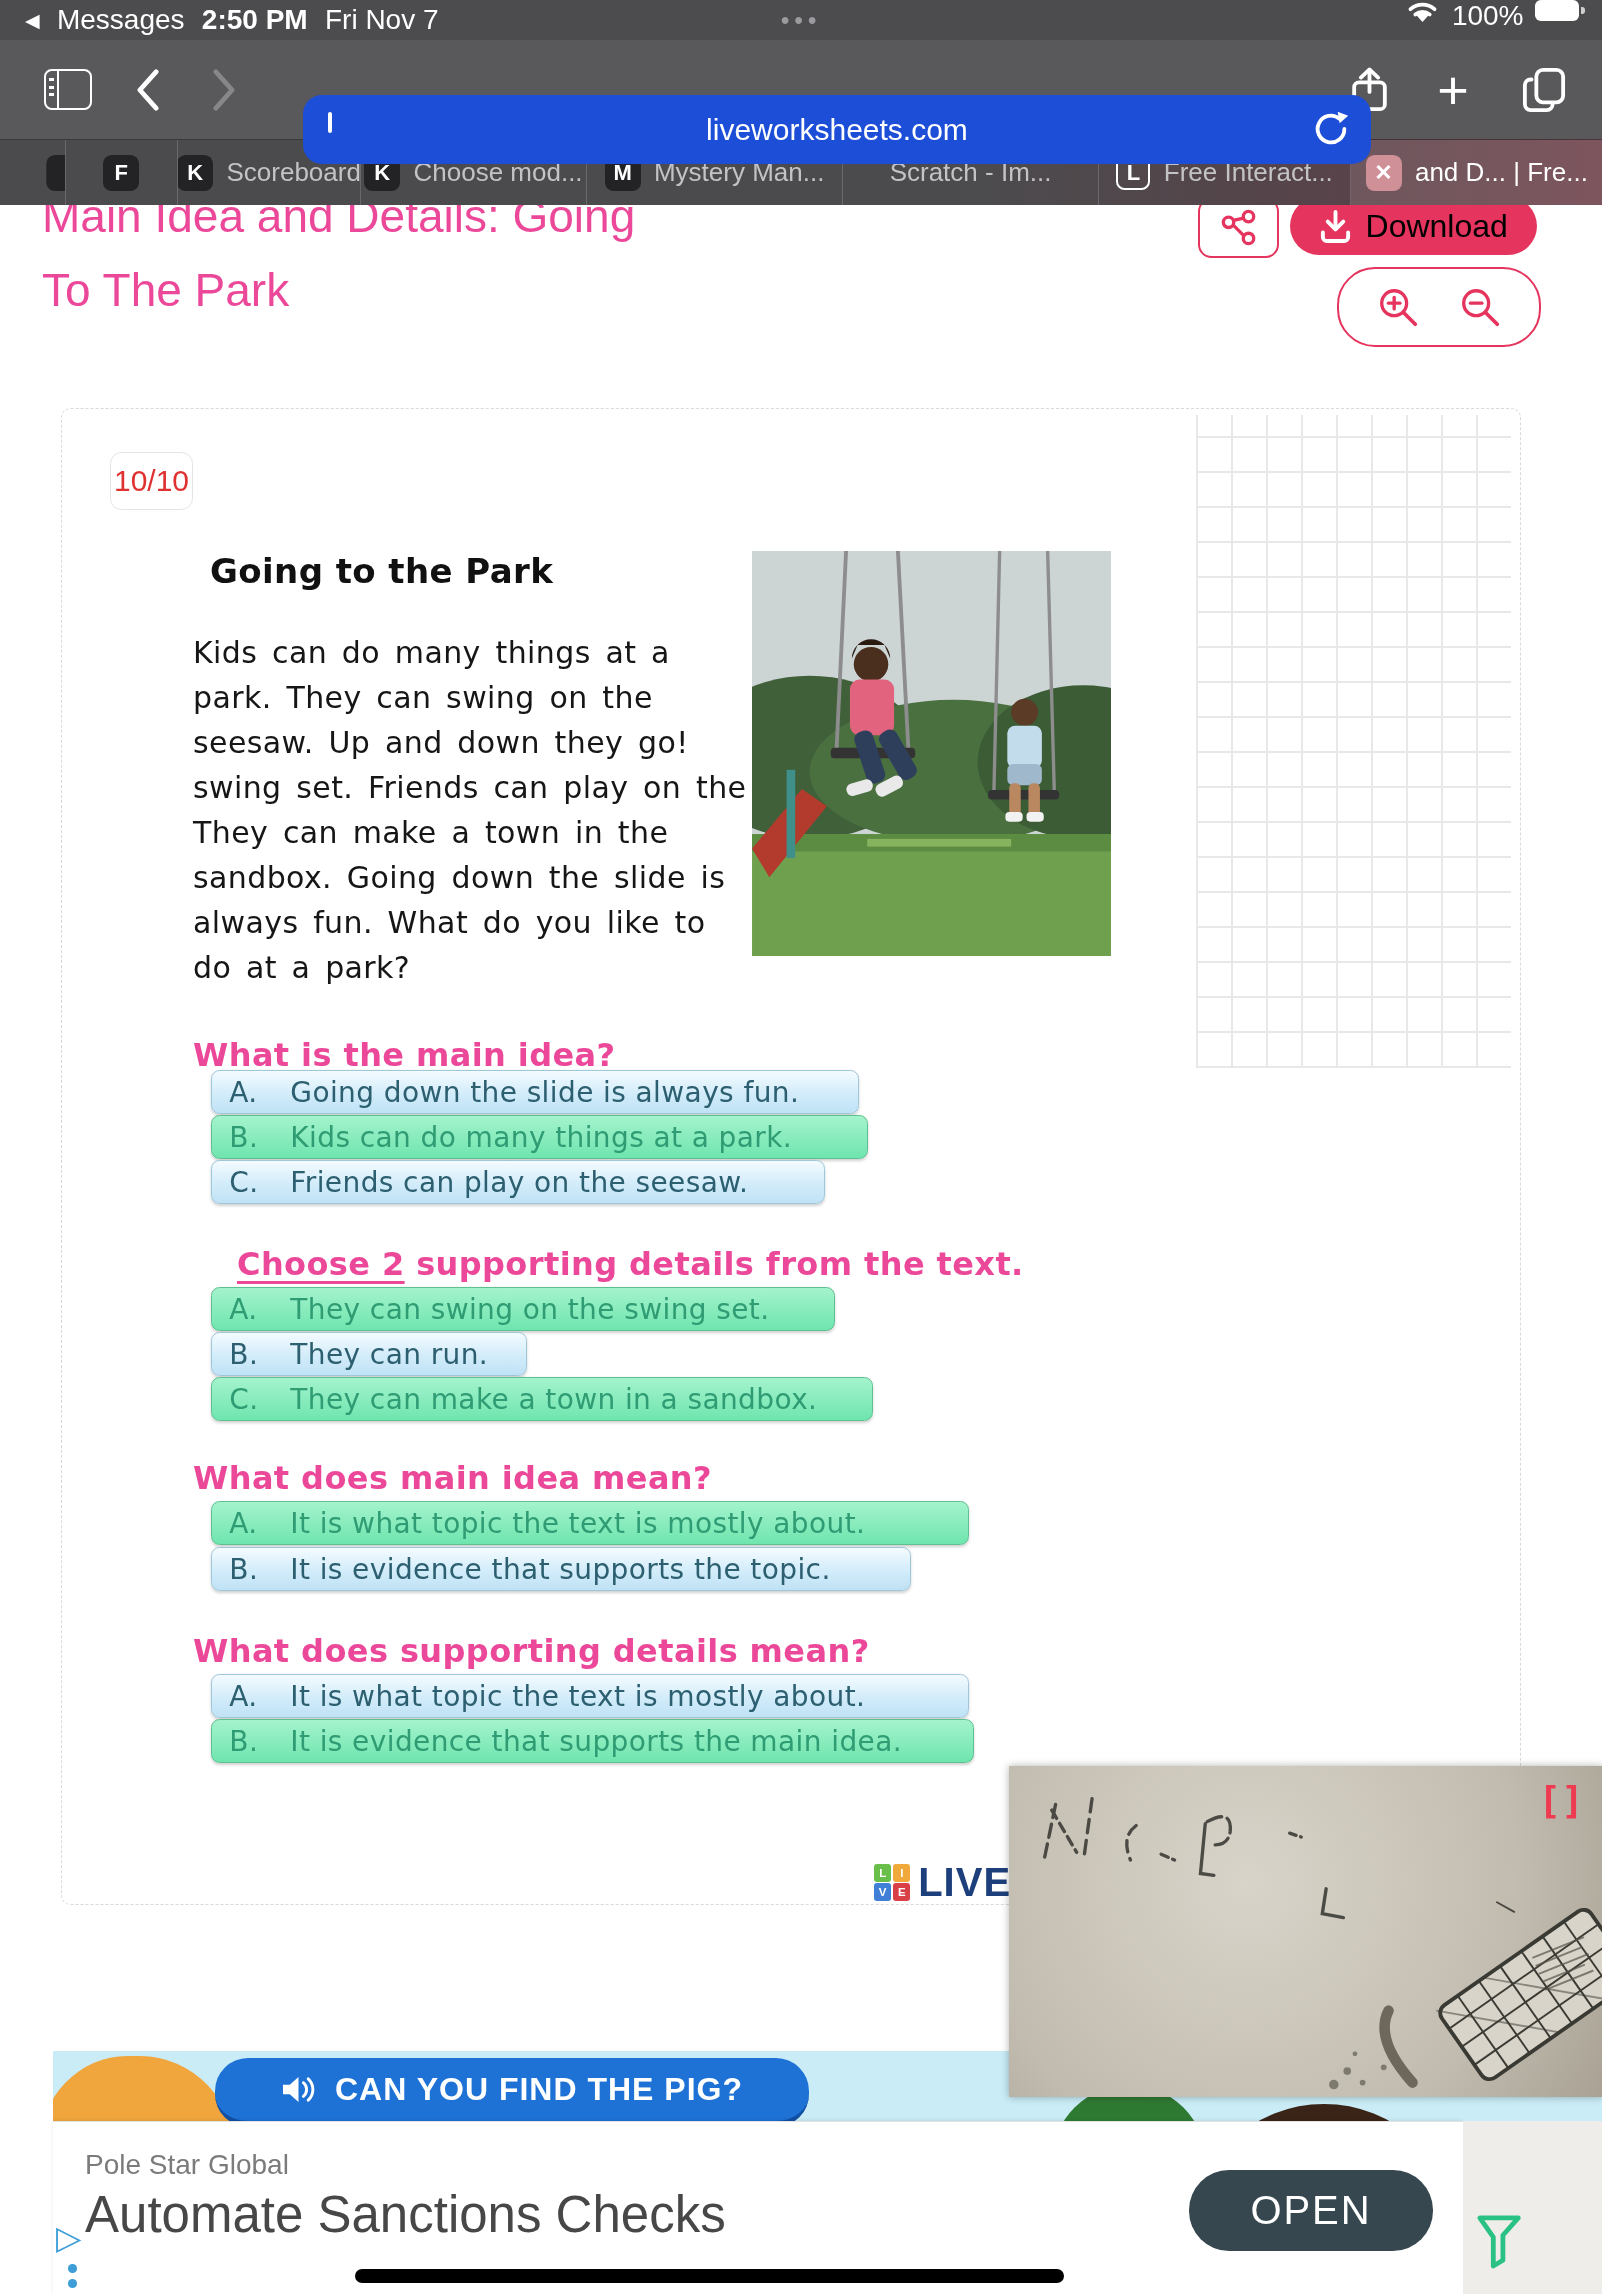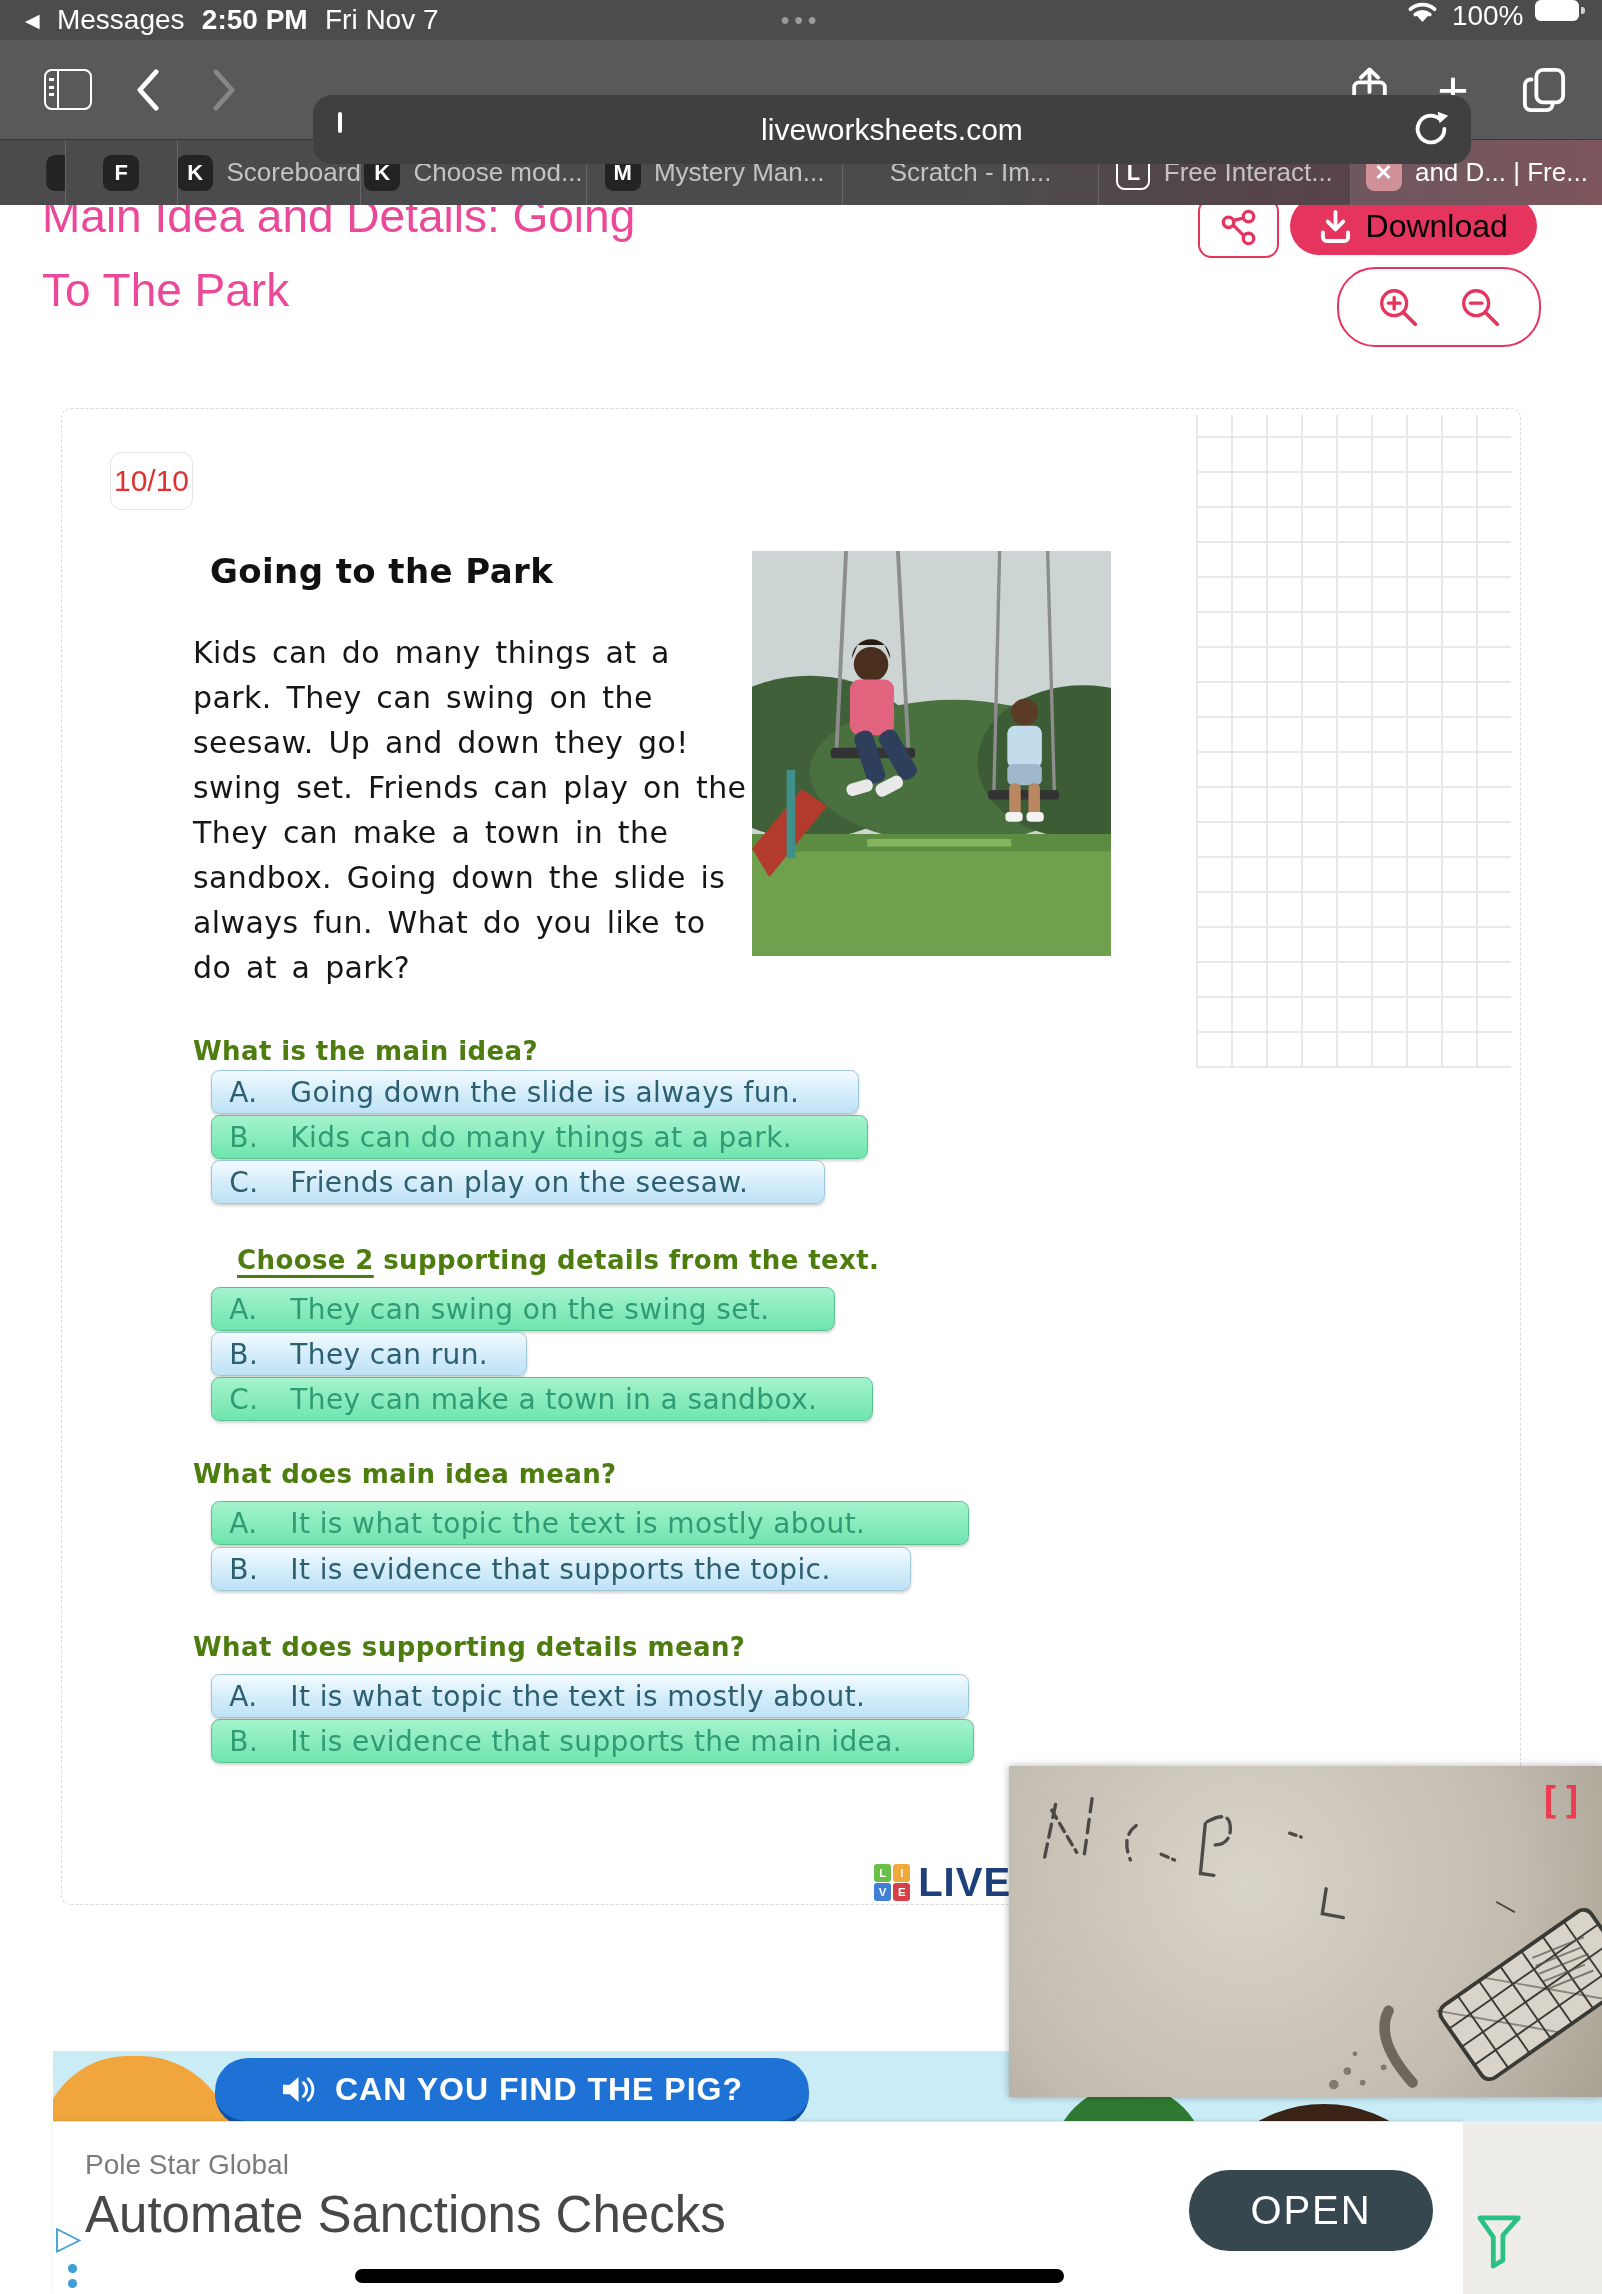--- a/index.html
+++ b/index.html
@@ -19,21 +19,21 @@
   .battery:after{content:"";position:absolute;right:-5.8px;top:6.7px;width:3.8px;height:7.7px;
                  background:#cfcfcf;border-radius:0 2.9px 2.9px 0;}
 
   
   .toolbar{position:absolute;left:0;top:40px;width:100%;height:99px;background:#59595b;z-index:10;}
   .tb-icon{position:absolute;top:0;height:99px;display:flex;align-items:center;justify-content:center;color:#fff;}
   .sidebar-ico{width:44px;height:37px;border:2.9px solid #fff;border-radius:7.7px;position:relative;}
   .sidebar-ico:before{content:"";position:absolute;left:10.6px;top:-1.9px;bottom:-1.9px;width:2.9px;background:#fff;}
   .sidebar-ico:after{content:"";position:absolute;left:2.9px;top:6.7px;width:4.8px;height:19px;
       background:linear-gradient(#fff 0 2.9px,transparent 2.9px 7.7px,#fff 7.7px 10.6px,transparent 10.6px 15.4px,#fff 15.4px 18px,transparent 18px);}
-  .url-pill{position:absolute;left:313px;top:55px;width:1158px;height:69px;background:#404040;
+  .url-pill{position:absolute;left:303px;top:55px;width:1068px;height:69px;background:#1d4ed8;
             border-radius:19px;display:flex;align-items:center;z-index:10;}
   .reader-ico{margin-left:25px;width:29px;height:31px;position:relative;}
   .reader-ico .win{width:27px;height:16.3px;border:2.9px solid #fff;border-radius:4.8px;}
   .reader-ico .l1,.reader-ico .l2{height:2.9px;background:#fff;margin-top:3.8px;width:29px;}
   .url-text{position:absolute;left:0;right:0;text-align:center;color:#fff;font-size:30px;}
   .reload{position:absolute;right:19px;top:13.4px;}
 
   
   .tabstrip{position:absolute;left:0;top:139px;width:100%;height:65px;display:flex;z-index:9;
      background:linear-gradient(90deg,#4b4b4d 0%,#4b4b4d 60%,#55444a 80%,#5e4148 92%,#66464d 100%);
@@ -64,21 +64,21 @@
         border:1.9px dashed #d9d9d9;border-radius:9.6px;}
   .score{position:absolute;left:48px;top:43px;width:81px;height:56px;border:1.9px solid #e4e4e4;
          border-radius:11.5px;color:#e03131;font-size:30px;display:flex;align-items:center;justify-content:center;}
   .ws{font-family:"DejaVu Sans",sans-serif;letter-spacing:0.4px;}
   .ws-heading{position:absolute;left:148px;top:142px;font-size:34px;font-weight:bold;color:#111;}
   .passage{position:absolute;left:131px;top:221px;font-size:30px;line-height:45px;color:#161616;word-spacing:4.8px;}
   .grid-tex{position:absolute;left:1134px;top:5.8px;width:315px;height:653px;opacity:.55;
      background-image:repeating-linear-gradient(0deg,#d7d7d7 0 1.9px,transparent 1.9px 35px),
                       repeating-linear-gradient(90deg,#d7d7d7 0 1.9px,transparent 1.9px 35px);}
   .photo{position:absolute;left:690px;top:142px;width:359px;height:405px;overflow:hidden;background:#c9d2d2;}
-  .prompt{position:absolute;font-size:26px;font-weight:bold;color:#4d7c0f;left:131px;}
+  .prompt{position:absolute;font-size:32px;font-weight:bold;color:#ec4899;left:131px;}
   .opt{position:absolute;left:149px;height:42px;border-radius:8.6px;display:flex;align-items:center;
        font-size:28px;box-shadow:0 1.9px 2.9px rgba(0,0,0,.18);}
   .opt .lt{width:61px;padding-left:17.3px;flex:0 0 auto;}
   .opt.blue{background:linear-gradient(#f4fbff 0%,#d2ecfa 55%,#bfe2f5 100%);border:1px solid #9fc7da;color:#2c5f70;}
   .opt.green{background:linear-gradient(#a4f3cd,#6fe5ae);border:1px solid #5dc091;color:#2f9c74;}
   .u{text-decoration:underline;text-decoration-thickness:2.9px;text-underline-offset:5.8px;margin-left:44px;}
   .lw-logo{position:absolute;left:812px;top:1451px;display:flex;align-items:center;gap:7.7px;}
   .lw-grid{display:grid;grid-template-columns:17.3px 17.3px;grid-template-rows:17.3px 17.3px;gap:1.9px;}
   .lw-sq{color:#fff;font-size:11.5px;font-weight:bold;display:flex;align-items:center;justify-content:center;border-radius:2.9px;}
   .lw-text{color:#1d3f7b;font-size:40px;font-weight:bold;letter-spacing:1px;}

